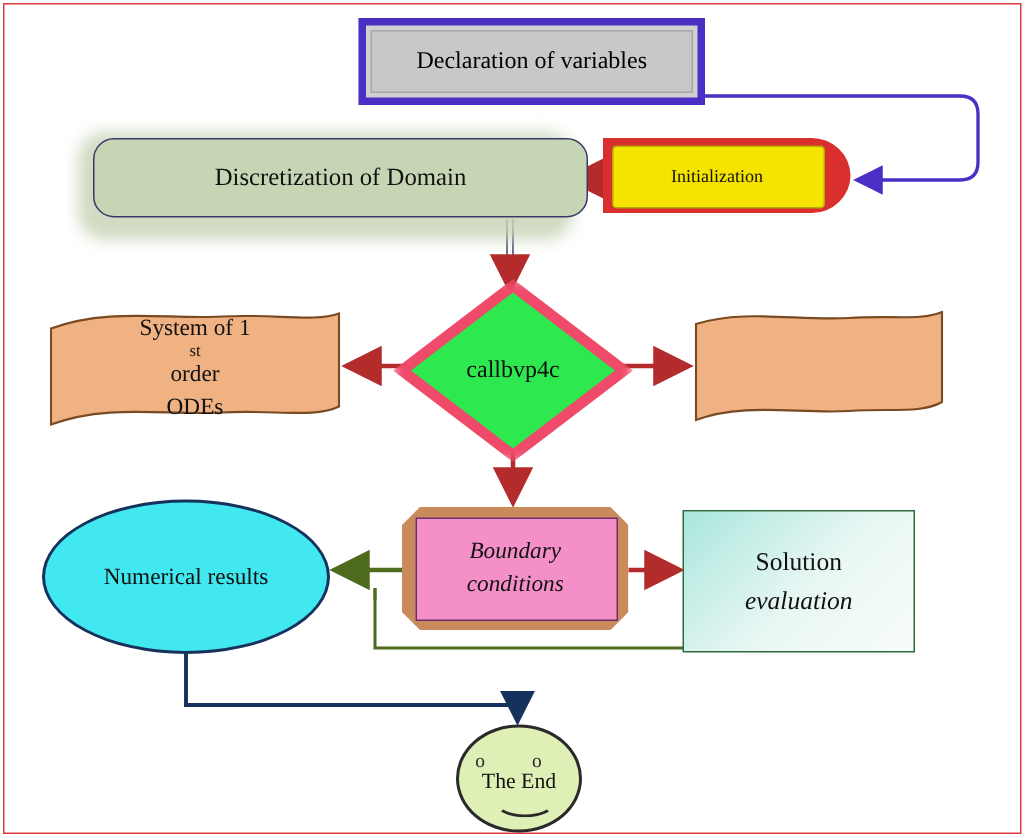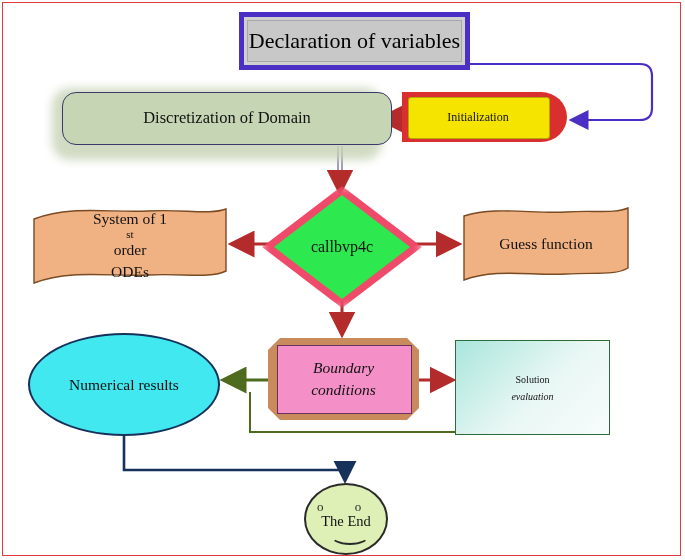--- a/index.html
+++ b/index.html
@@ -227,21 +227,21 @@
   }
 
   
   #n-solution {
     left: 455px;
     top: 340px;
     width: 155px;
     height: 95px;
     background: linear-gradient(135deg, #a9e6dc 0%, #e9f7f4 55%, #f7fcfb 100%);
     border: 1.5px solid #2e6b3a;
-    font-size: 10px;
+    font-size: 17px;
   }
 
   
   #n-numerical {
     left: 28px;
     top: 333px;
     width: 192px;
     height: 103px;
     background: #41e8ef;
     border: 2.5px solid #16325c;
@@ -360,21 +360,21 @@
       <path d="M 607 434 L 607 432 L 250 432 L 250 392" fill="none" stroke="#4f6b1e" stroke-width="2"></path>
       <path d="M 250 400 L 250 392" fill="none" stroke="#4f6b1e" stroke-width="2"></path>
     </g>
 
     <g>
       <path d="M 124 436 L 124 470 L 345 470 L 345 480" fill="none" stroke="#16325c" stroke-width="2.6" marker-end="url(#ar-navy)"></path>
     </g>
   </svg>
 
   <div id="n-declaration" class="node"></div>
-  <div id="n-declaration-inner" style="display:flex;align-items:center;justify-content:center;font-size:22px;">
+  <div id="n-declaration-inner" style="display:flex;align-items:center;justify-content:center;font-size:16px;">
     <span>Declaration of variables</span>
   </div>
 
   <div id="n-discretization-shadow"></div>
   <div id="n-discretization" class="node">
     <span>Discretization of Domain</span>
   </div>
 
   <div id="n-initialization-wrap">
     <div id="n-init-red"></div>
@@ -405,21 +405,20 @@
           <span> order</span>
       </div>
       <div style="margin-top:4px;">ODEs</div>
     </div>
   </div>
 
   <div id="n-guess" class="node">
     <svg class="banner-bg" viewBox="0 0 168 76" preserveAspectRatio="none">
       <path d="M2,10 C34,0 70,8 104,6 C132,4 152,8 166,2 L166,62 C152,70 132,66 104,68 C70,70 34,62 2,74 Z" fill="#f0b283" stroke="#7a4a22" stroke-width="1.4"></path>
     </svg>
-    <span class="txt">Guess function</span>
   </div>
 
   <div id="n-bc-outer"></div>
   <div id="n-bc-inner"></div>
   <div id="n-bc-label">
     <div>
       <div>Boundary</div>
       <div style="margin-top:4px;">conditions</div>
     </div>
   </div>

